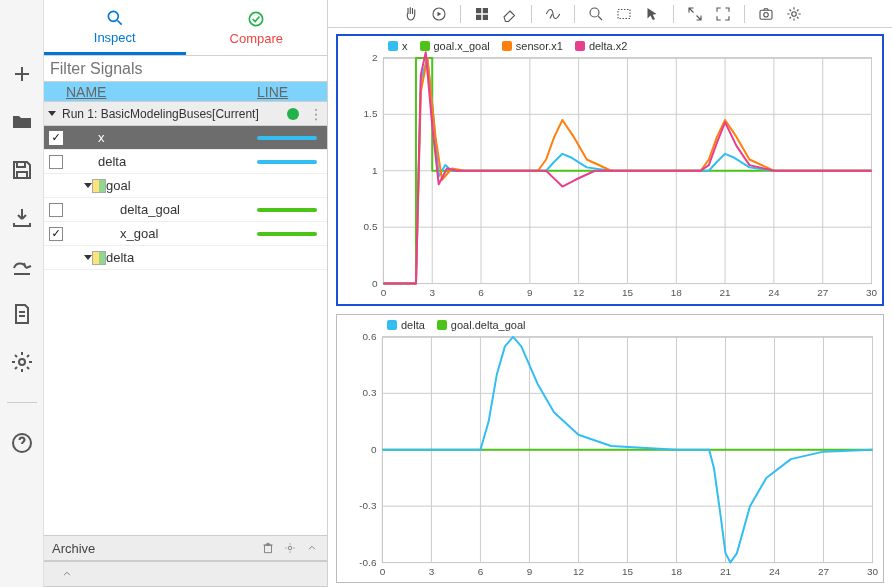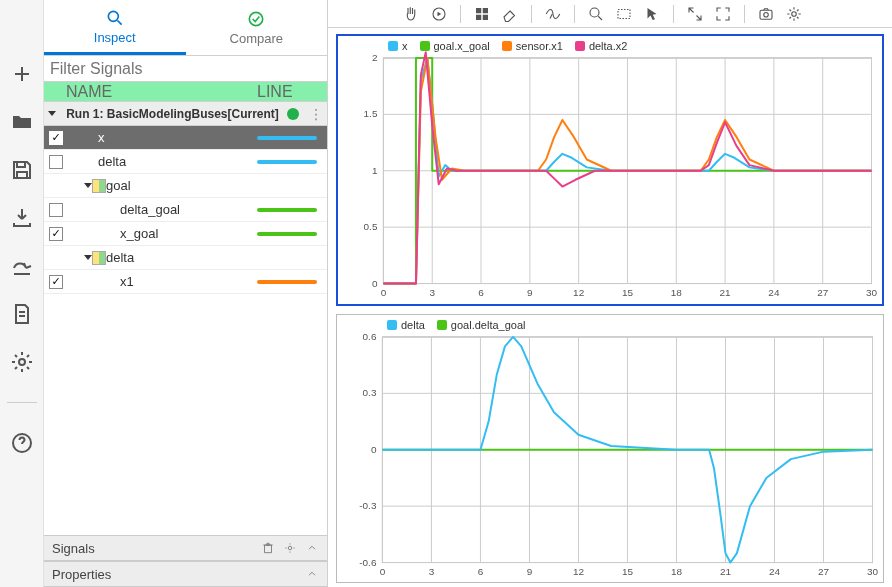--- a/index.html
+++ b/index.html
@@ -14,34 +14,34 @@
   .iconbar .ibtn { width: 28px; height: 28px; display: flex; align-items: center; justify-content: center; color: #555; cursor: pointer; }
   .iconbar .ibtn svg { width: 24px; height: 24px; }
   .iconbar .sep { height: 1px; width: 30px; background: #ccc; margin: 6px 0; }
 
   
   .sigpanel {
     width: 284px; display: flex; flex-direction: column; border-right: 1px solid #d0d0d0;
     background: #fff;
   }
   .tabs { display: flex; height: 56px; border-bottom: 1px solid #d0d0d0; }
-  .tab { flex: 1; display: flex; flex-direction: column; align-items: center; justify-content: center; gap:2px; font-size: 13px; color: #737373; cursor: pointer; }
+  .tab { flex: 1; display: flex; flex-direction: column; align-items: center; justify-content: center; gap:2px; font-size: 13px; color: #ef4444; cursor: pointer; }
   .tab.active { border-bottom: 3px solid #0076d6; color: #0076d6; padding-bottom: 0; }
   .tab svg { width: 20px; height: 20px; }
   .filter { height: 26px; border-bottom: 1px solid #d0d0d0; }
   .filter input { width: 100%; height: 100%; border: none; padding: 0 6px; font-size: 16px; color: #888; outline: none; }
-  .colhead { display: flex; height: 20px; font-size: 16px; color: #666; border-bottom: 1px solid #d0d0d0; background: #86efac; align-items: center; }
+  .colhead { display: flex; height: 20px; font-size: 14px; color: #666; border-bottom: 1px solid #d0d0d0; background: #7dd3fc; align-items: center; text-decoration: underline; }
   .colhead .cname { flex: 1; padding-left: 22px; }
   .colhead .cline { width: 70px; }
   .runrow {
     height: 24px; display: flex; align-items: center; font-size: 12px; background: #ededed;
     border-bottom: 1px solid #d0d0d0; padding-left: 4px; gap: 4px; position: relative;
   }
   .runrow .rtriangle { width: 0; height: 0; border-left: 4px solid transparent; border-right:4px solid transparent; border-top:5px solid #333; margin-right:2px; }
-  .runrow .rlabel { flex: 1; font-weight: bold; white-space: nowrap; overflow: hidden; text-overflow: ellipsis; color:#333;text-align:center; }
+  .runrow .rlabel { flex: 1; font-weight: normal; white-space: nowrap; overflow: hidden; text-overflow: ellipsis; color:#333; }
   .runrow .gdot { width: 12px; height: 12px; border-radius: 50%; background: #22b24c; margin-right:2px; }
   .runrow .dots { color:#888; font-size:14px; padding:0 4px; cursor:pointer; }
 
   .sigrow {
     height: 24px; display: flex; align-items: center; border-bottom: 1px solid #eee;
     font-size: 13px; color: #333;
   }
   .sigrow .cb {
     width: 14px; height: 14px; border: 1px solid #888; margin: 0 5px; background:#fff;
     display:flex; align-items:center; justify-content:center; font-size:11px; color:#000;
@@ -202,43 +202,36 @@
       <div class="cb checked"></div>
       <div class="indent2"></div>
       <div class="label">x_goal</div>
       <div class="linemark" style="background:#4cc417"></div>
     </div>
     <div class="grouprow">
       <div class="tri"></div>
       <div class="busicon"></div>
       <span>delta</span>
     </div>
-    <div class="sigrow">
-      <div class="cb checked"></div>
-      <div class="indent2"></div>
-      <div class="label">x1</div>
-      <div class="linemark" style="background:#ff7f0e"></div>
-    </div>
 
     <div class="sigspacer"></div>
     <div class="section">
-      <span class="sflex">Signals</span>
+      <span class="sflex">Archive</span>
       <svg viewBox="0 0 24 24">
           <path d="M6 7h12v13H6z M4 7h16 M10 4h4v3h-4z" fill="none" stroke="currentColor" stroke-width="1.5"></path>
         </svg>
       <svg viewBox="0 0 24 24">
           <circle cx="12" cy="12" r="3" fill="none" stroke="currentColor" stroke-width="1.5"></circle>
           <path d="M12 4v2m0 12v2M4 12h2m12 0h2" stroke="currentColor" stroke-width="1.5"></path>
         </svg>
       <svg viewBox="0 0 24 24">
           <path d="M7 14l5-5 5 5" fill="none" stroke="currentColor" stroke-width="1.5"></path>
         </svg>
     </div>
     <div class="section">
-      <span class="sflex">Properties</span>
       <svg viewBox="0 0 24 24">
           <path d="M7 14l5-5 5 5" fill="none" stroke="currentColor" stroke-width="1.5"></path>
         </svg>
     </div>
   </div>
 
   <div class="right">
     <div class="toolbar">
       <div class="tspacer-left"></div>
       <div class="tbtn">

